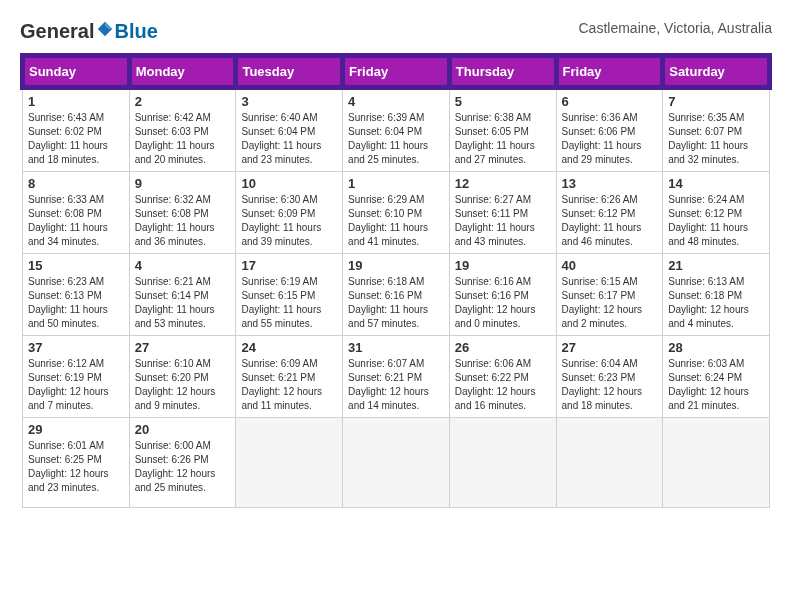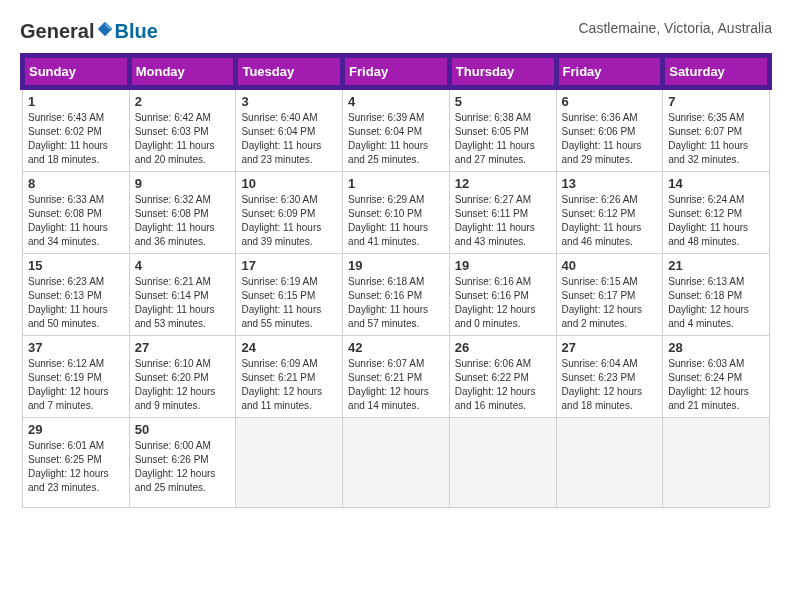--- a/index.html
+++ b/index.html
@@ -147,28 +147,28 @@
         <td><span class="day-number">17</span><span class="cell-text">Sunrise: 6:19 AM<br>Sunset: 6:15 PM<br>Daylight: 11 hours and 55 minutes.</span></td>
         <td><span class="day-number">19</span><span class="cell-text">Sunrise: 6:18 AM<br>Sunset: 6:16 PM<br>Daylight: 11 hours and 57 minutes.</span></td>
         <td><span class="day-number">19</span><span class="cell-text">Sunrise: 6:16 AM<br>Sunset: 6:16 PM<br>Daylight: 12 hours and 0 minutes.</span></td>
         <td><span class="day-number">40</span><span class="cell-text">Sunrise: 6:15 AM<br>Sunset: 6:17 PM<br>Daylight: 12 hours and 2 minutes.</span></td>
         <td><span class="day-number">21</span><span class="cell-text">Sunrise: 6:13 AM<br>Sunset: 6:18 PM<br>Daylight: 12 hours and 4 minutes.</span></td>
       </tr>
       <tr>
         <td><span class="day-number">37</span><span class="cell-text">Sunrise: 6:12 AM<br>Sunset: 6:19 PM<br>Daylight: 12 hours and 7 minutes.</span></td>
         <td><span class="day-number">27</span><span class="cell-text">Sunrise: 6:10 AM<br>Sunset: 6:20 PM<br>Daylight: 12 hours and 9 minutes.</span></td>
         <td><span class="day-number">24</span><span class="cell-text">Sunrise: 6:09 AM<br>Sunset: 6:21 PM<br>Daylight: 12 hours and 11 minutes.</span></td>
-        <td><span class="day-number">42</span><span class="cell-text">Sunrise: 6:07 AM<br>Sunset: 6:21 PM<br>Daylight: 12 hours and 14 minutes.</span></td>
+        <td><span class="day-number">31</span><span class="cell-text">Sunrise: 6:07 AM<br>Sunset: 6:21 PM<br>Daylight: 12 hours and 14 minutes.</span></td>
         <td><span class="day-number">26</span><span class="cell-text">Sunrise: 6:06 AM<br>Sunset: 6:22 PM<br>Daylight: 12 hours and 16 minutes.</span></td>
         <td><span class="day-number">27</span><span class="cell-text">Sunrise: 6:04 AM<br>Sunset: 6:23 PM<br>Daylight: 12 hours and 18 minutes.</span></td>
         <td><span class="day-number">28</span><span class="cell-text">Sunrise: 6:03 AM<br>Sunset: 6:24 PM<br>Daylight: 12 hours and 21 minutes.</span></td>
       </tr>
       <tr class="last-row">
         <td><span class="day-number">29</span><span class="cell-text">Sunrise: 6:01 AM<br>Sunset: 6:25 PM<br>Daylight: 12 hours and 23 minutes.</span></td>
-        <td><span class="day-number">50</span><span class="cell-text">Sunrise: 6:00 AM<br>Sunset: 6:26 PM<br>Daylight: 12 hours and 25 minutes.</span></td>
+        <td><span class="day-number">20</span><span class="cell-text">Sunrise: 6:00 AM<br>Sunset: 6:26 PM<br>Daylight: 12 hours and 25 minutes.</span></td>
         <td class="empty-cell"></td>
         <td class="empty-cell"></td>
         <td class="empty-cell"></td>
         <td class="empty-cell"></td>
         <td class="empty-cell"></td>
       </tr>
     </tbody>
 </table>
 
 </body></html>

